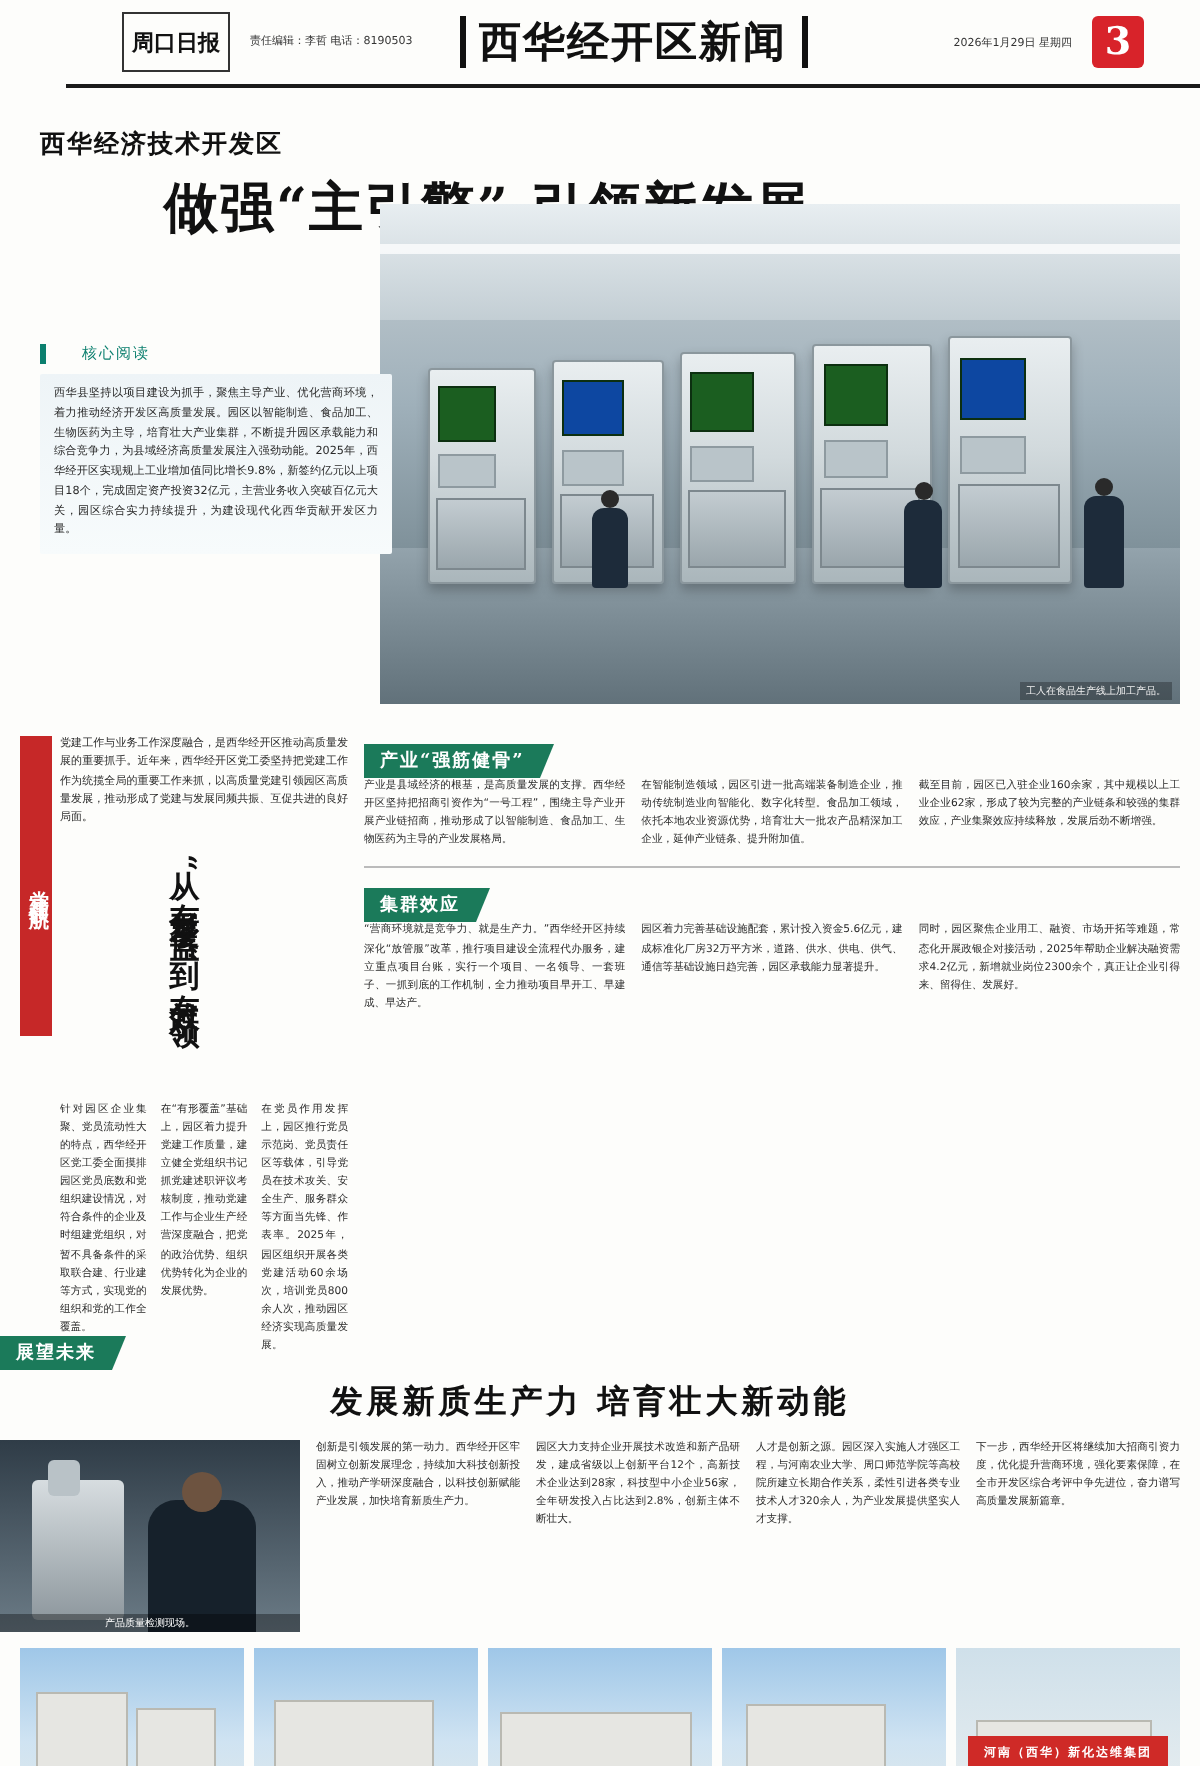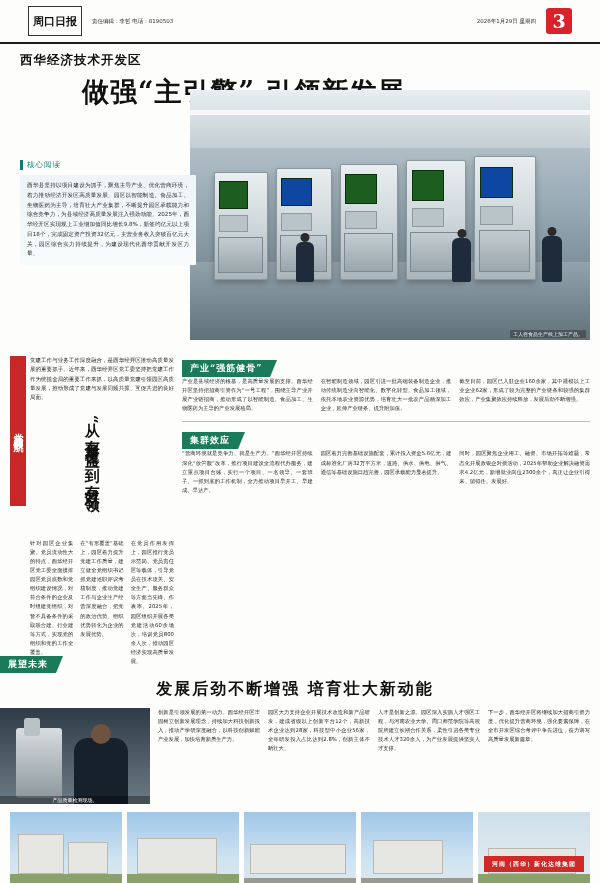--- a/index.html
+++ b/index.html
@@ -19,20 +19,21 @@
   }
 
   
   .masthead {
     height:44px;
     display:flex;
     align-items:center;
     padding:0 28px;
     border-bottom:2px solid #1a1a1a;
     position:relative;
+    margin-left:33px;
   }
   .logo-box {
     width:54px; height:30px;
     border:1px solid #333;
     display:flex; align-items:center; justify-content:center;
     font-family:"DejaVu Serif", serif;
     font-size:11px; font-weight:bold;
     letter-spacing:0px;
     line-height:1.0;
     text-align:center;
@@ -68,21 +69,21 @@
   .mast-date { font-size:5.5px; color:#333; white-space:nowrap;}
   .page-num {
     width:26px;height:26px;border-radius:3px;background:#d8232a;
     color:#fff;font-family:"DejaVu Serif",serif;font-size:19px;font-weight:bold;
     display:flex;align-items:center;justify-content:center;
   }
 
   
   .hero {
     position:relative;
-    margin:8px 10px 0 10px;
+    margin:20px 10px 0 10px;
     height:300px;
   }
   .hero-photo {
     position:absolute;
     right:0; top:38px;
     width:400px; height:250px;
     background:
       linear-gradient(180deg,#cfd8dc 0%, #b6c2c9 18%, #9fb0ba 40%, #7e9099 70%, #5d6e78 100%);
     overflow:hidden;
   }
@@ -150,21 +151,21 @@
     font-size:7px;color:#333;letter-spacing:1px;
   }
 
   
   .core-box{
     position:absolute;left:10px;top:100px;width:176px;
   }
   .core-label{
     display:inline-block;
     font-size:7.5px;color:#0b7f6e;letter-spacing:1px;
-    border-left:3px solid #0b7f6e;padding-left:4px;
+    border-left:3px solid #0b7f6e;padding-left:18px;
     margin-bottom:5px;
     text-align:right;
   }
   .core-text{
     font-size:5.6px;line-height:1.75;color:#2a2a2a;text-align:justify;
     background:linear-gradient(180deg,#eef4f7,#f7fbfc);
     padding:6px 7px;
     border-radius:1px;
   }
 
@@ -305,20 +306,25 @@
   }
 </style>
 </head>
 <body>
 
 <div class="page">
 
   <div class="masthead">
     <div class="logo-box">周口日报</div>
     <div class="mast-meta">责任编辑：李哲    电话：8190503</div>
+    <div class="mast-center">
+      <div class="mast-bar"></div>
+      <div class="mast-title">西华经开区新闻</div>
+      <div class="mast-bar"></div>
+    </div>
     <div class="mast-right">
       <div class="mast-date">2026年1月29日 星期四</div>
       <div class="page-num">3</div>
     </div>
   </div>
 
   <div class="hero">
     <div class="kicker">西华经济技术开发区</div>
     <div class="hero-title">做强“主引擎” 引领新发展</div>
     <div class="byline">记者 郑培 王和泽 文/图</div>
@@ -403,21 +409,21 @@
           <div class="c">园区着力完善基础设施配套，累计投入资金5.6亿元，建成标准化厂房32万平方米，道路、供水、供电、供气、通信等基础设施日趋完善，园区承载能力显著提升。</div>
           <div class="c">同时，园区聚焦企业用工、融资、市场开拓等难题，常态化开展政银企对接活动，2025年帮助企业解决融资需求4.2亿元，新增就业岗位2300余个，真正让企业引得来、留得住、发展好。</div>
         </div>
       </div>
 
     </div>
   </div>
 
   <div class="outlook">
     <div class="sec-tag">展望未来</div>
-    <div class="outlook-head">发展后劲不断增强  培育壮大新动能</div>
+    <div class="outlook-head">发展新质生产力  培育壮大新动能</div>
     <div class="outlook-body">
       <div class="outlook-photo">
         <div class="op-scope"></div>
         <div class="op-person"></div>
         <div class="op-caption">产品质量检测现场。</div>
       </div>
       <div class="outlook-cols">
         <div class="c">创新是引领发展的第一动力。西华经开区牢固树立创新发展理念，持续加大科技创新投入，推动产学研深度融合，以科技创新赋能产业发展，加快培育新质生产力。</div>
         <div class="c">园区大力支持企业开展技术改造和新产品研发，建成省级以上创新平台12个，高新技术企业达到28家，科技型中小企业56家，全年研发投入占比达到2.8%，创新主体不断壮大。</div>
         <div class="c">人才是创新之源。园区深入实施人才强区工程，与河南农业大学、周口师范学院等高校院所建立长期合作关系，柔性引进各类专业技术人才320余人，为产业发展提供坚实人才支撑。</div>

